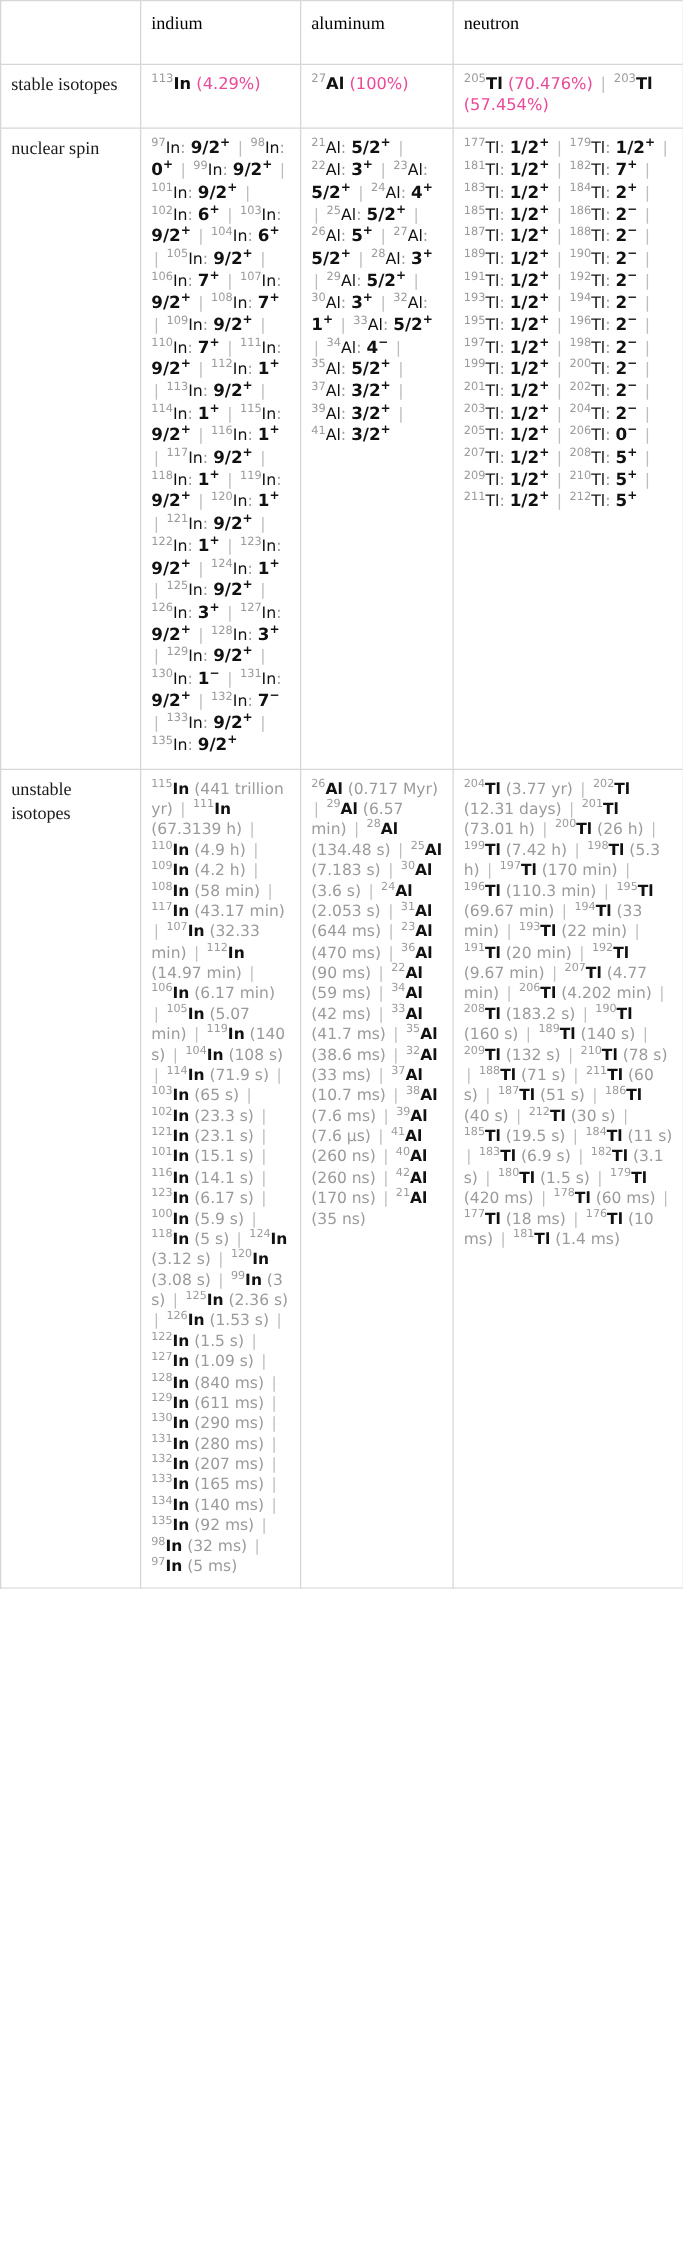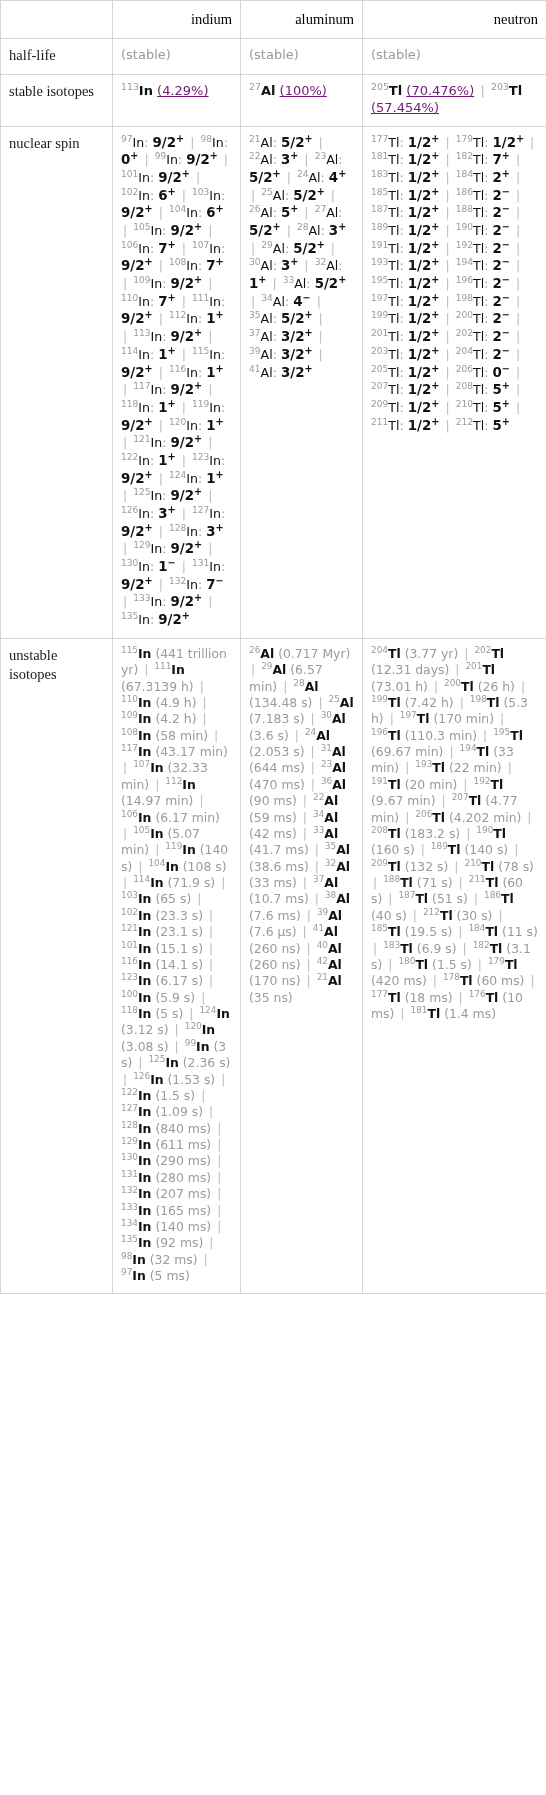--- a/index.html
+++ b/index.html
@@ -26,25 +26,25 @@
     line-height: 1.32;
   }
   
   col.c-label { width: 112px; }
   col.c-col   { width: 128px; }
   col.c-col2  { width: 122px; }
   col.c-col3  { width: 184px; }
 
   
   tr.header td {
-    text-align: right;
+    text-align: left;
     font-size: 14.5px;
     color: #000;
     padding-top: 9px;
-    padding-bottom: 9px;
+    padding-bottom: 22px;
   }
   tr.header td.blank { border-left: 1px solid #d6d6d6; }
 
   
   td.rowlabel {
     font-size: 14.5px;
     color: #1a1a1a;
     font-family: "Liberation Serif", "DejaVu Serif", serif;
     padding-top: 9px;
   }
@@ -86,44 +86,38 @@
     line-height: 1.45;
   }
   td.unstable .hl { color: #111; font-weight: 700; }
   td.unstable .t { color: #9b9b9b; }
 
   td.plain {
     font-family: "DejaVu Sans", "Liberation Sans", sans-serif;
     font-size: 13px;
     color: #111;
   }
-  .pct { color: #701a75; text-decoration: underline; }
+  .pct { color: #ec4899; }
 </style>
 </head>
 <body>
 
 <table class="props">
   <colgroup>
     <col class="c-label">
     <col class="c-col">
     <col class="c-col2">
     <col class="c-col3">
   </colgroup>
   <tbody id="table-body">
       <tr class="header">
         <td class="blank"></td>
         <td>indium</td>
         <td>aluminum</td>
         <td>neutron</td>
-      </tr>
-      <tr>
-        <td class="rowlabel">half-life</td>
-        <td class="val plain"><span class="muted">(stable)</span></td>
-        <td class="val plain"><span class="muted">(stable)</span></td>
-        <td class="val plain"><span class="muted">(stable)</span></td>
       </tr>
       <tr>
         <td class="rowlabel">stable isotopes</td>
         <td class="val plain"><span class="iso"><sup class="mass">113</sup><span class="sym nuc">In</span></span> <span class="pct">(4.29%)</span></td>
         <td class="val plain"><span class="iso"><sup class="mass">27</sup><span class="sym nuc">Al</span></span> <span class="pct">(100%)</span></td>
         <td class="val plain"><span class="iso"><sup class="mass">205</sup><span class="sym nuc">Tl</span></span> <span class="pct">(70.476%)</span> <span class="sep">|</span> <span class="iso"><sup class="mass">203</sup><span class="sym nuc">Tl</span></span> <span class="pct">(57.454%)</span></td>
       </tr>
       <tr>
         <td class="rowlabel">nuclear spin</td>
         <td class="val spin"><span class="lbl"><span class="iso"><sup class="mass">97</sup><span class="sym lblsym">In</span></span>:</span> <span class="v">9/2<sup>+</sup></span> <span class="sep">|</span> <span class="lbl"><span class="iso"><sup class="mass">98</sup><span class="sym lblsym">In</span></span>:</span> <span class="v">0<sup>+</sup></span> <span class="sep">|</span> <span class="lbl"><span class="iso"><sup class="mass">99</sup><span class="sym lblsym">In</span></span>:</span> <span class="v">9/2<sup>+</sup></span> <span class="sep">|</span> <span class="lbl"><span class="iso"><sup class="mass">101</sup><span class="sym lblsym">In</span></span>:</span> <span class="v">9/2<sup>+</sup></span> <span class="sep">|</span> <span class="lbl"><span class="iso"><sup class="mass">102</sup><span class="sym lblsym">In</span></span>:</span> <span class="v">6<sup>+</sup></span> <span class="sep">|</span> <span class="lbl"><span class="iso"><sup class="mass">103</sup><span class="sym lblsym">In</span></span>:</span> <span class="v">9/2<sup>+</sup></span> <span class="sep">|</span> <span class="lbl"><span class="iso"><sup class="mass">104</sup><span class="sym lblsym">In</span></span>:</span> <span class="v">6<sup>+</sup></span> <span class="sep">|</span> <span class="lbl"><span class="iso"><sup class="mass">105</sup><span class="sym lblsym">In</span></span>:</span> <span class="v">9/2<sup>+</sup></span> <span class="sep">|</span> <span class="lbl"><span class="iso"><sup class="mass">106</sup><span class="sym lblsym">In</span></span>:</span> <span class="v">7<sup>+</sup></span> <span class="sep">|</span> <span class="lbl"><span class="iso"><sup class="mass">107</sup><span class="sym lblsym">In</span></span>:</span> <span class="v">9/2<sup>+</sup></span> <span class="sep">|</span> <span class="lbl"><span class="iso"><sup class="mass">108</sup><span class="sym lblsym">In</span></span>:</span> <span class="v">7<sup>+</sup></span> <span class="sep">|</span> <span class="lbl"><span class="iso"><sup class="mass">109</sup><span class="sym lblsym">In</span></span>:</span> <span class="v">9/2<sup>+</sup></span> <span class="sep">|</span> <span class="lbl"><span class="iso"><sup class="mass">110</sup><span class="sym lblsym">In</span></span>:</span> <span class="v">7<sup>+</sup></span> <span class="sep">|</span> <span class="lbl"><span class="iso"><sup class="mass">111</sup><span class="sym lblsym">In</span></span>:</span> <span class="v">9/2<sup>+</sup></span> <span class="sep">|</span> <span class="lbl"><span class="iso"><sup class="mass">112</sup><span class="sym lblsym">In</span></span>:</span> <span class="v">1<sup>+</sup></span> <span class="sep">|</span> <span class="lbl"><span class="iso"><sup class="mass">113</sup><span class="sym lblsym">In</span></span>:</span> <span class="v">9/2<sup>+</sup></span> <span class="sep">|</span> <span class="lbl"><span class="iso"><sup class="mass">114</sup><span class="sym lblsym">In</span></span>:</span> <span class="v">1<sup>+</sup></span> <span class="sep">|</span> <span class="lbl"><span class="iso"><sup class="mass">115</sup><span class="sym lblsym">In</span></span>:</span> <span class="v">9/2<sup>+</sup></span> <span class="sep">|</span> <span class="lbl"><span class="iso"><sup class="mass">116</sup><span class="sym lblsym">In</span></span>:</span> <span class="v">1<sup>+</sup></span> <span class="sep">|</span> <span class="lbl"><span class="iso"><sup class="mass">117</sup><span class="sym lblsym">In</span></span>:</span> <span class="v">9/2<sup>+</sup></span> <span class="sep">|</span> <span class="lbl"><span class="iso"><sup class="mass">118</sup><span class="sym lblsym">In</span></span>:</span> <span class="v">1<sup>+</sup></span> <span class="sep">|</span> <span class="lbl"><span class="iso"><sup class="mass">119</sup><span class="sym lblsym">In</span></span>:</span> <span class="v">9/2<sup>+</sup></span> <span class="sep">|</span> <span class="lbl"><span class="iso"><sup class="mass">120</sup><span class="sym lblsym">In</span></span>:</span> <span class="v">1<sup>+</sup></span> <span class="sep">|</span> <span class="lbl"><span class="iso"><sup class="mass">121</sup><span class="sym lblsym">In</span></span>:</span> <span class="v">9/2<sup>+</sup></span> <span class="sep">|</span> <span class="lbl"><span class="iso"><sup class="mass">122</sup><span class="sym lblsym">In</span></span>:</span> <span class="v">1<sup>+</sup></span> <span class="sep">|</span> <span class="lbl"><span class="iso"><sup class="mass">123</sup><span class="sym lblsym">In</span></span>:</span> <span class="v">9/2<sup>+</sup></span> <span class="sep">|</span> <span class="lbl"><span class="iso"><sup class="mass">124</sup><span class="sym lblsym">In</span></span>:</span> <span class="v">1<sup>+</sup></span> <span class="sep">|</span> <span class="lbl"><span class="iso"><sup class="mass">125</sup><span class="sym lblsym">In</span></span>:</span> <span class="v">9/2<sup>+</sup></span> <span class="sep">|</span> <span class="lbl"><span class="iso"><sup class="mass">126</sup><span class="sym lblsym">In</span></span>:</span> <span class="v">3<sup>+</sup></span> <span class="sep">|</span> <span class="lbl"><span class="iso"><sup class="mass">127</sup><span class="sym lblsym">In</span></span>:</span> <span class="v">9/2<sup>+</sup></span> <span class="sep">|</span> <span class="lbl"><span class="iso"><sup class="mass">128</sup><span class="sym lblsym">In</span></span>:</span> <span class="v">3<sup>+</sup></span> <span class="sep">|</span> <span class="lbl"><span class="iso"><sup class="mass">129</sup><span class="sym lblsym">In</span></span>:</span> <span class="v">9/2<sup>+</sup></span> <span class="sep">|</span> <span class="lbl"><span class="iso"><sup class="mass">130</sup><span class="sym lblsym">In</span></span>:</span> <span class="v">1<sup>−</sup></span> <span class="sep">|</span> <span class="lbl"><span class="iso"><sup class="mass">131</sup><span class="sym lblsym">In</span></span>:</span> <span class="v">9/2<sup>+</sup></span> <span class="sep">|</span> <span class="lbl"><span class="iso"><sup class="mass">132</sup><span class="sym lblsym">In</span></span>:</span> <span class="v">7<sup>−</sup></span> <span class="sep">|</span> <span class="lbl"><span class="iso"><sup class="mass">133</sup><span class="sym lblsym">In</span></span>:</span> <span class="v">9/2<sup>+</sup></span> <span class="sep">|</span> <span class="lbl"><span class="iso"><sup class="mass">135</sup><span class="sym lblsym">In</span></span>:</span> <span class="v">9/2<sup>+</sup></span></td>

